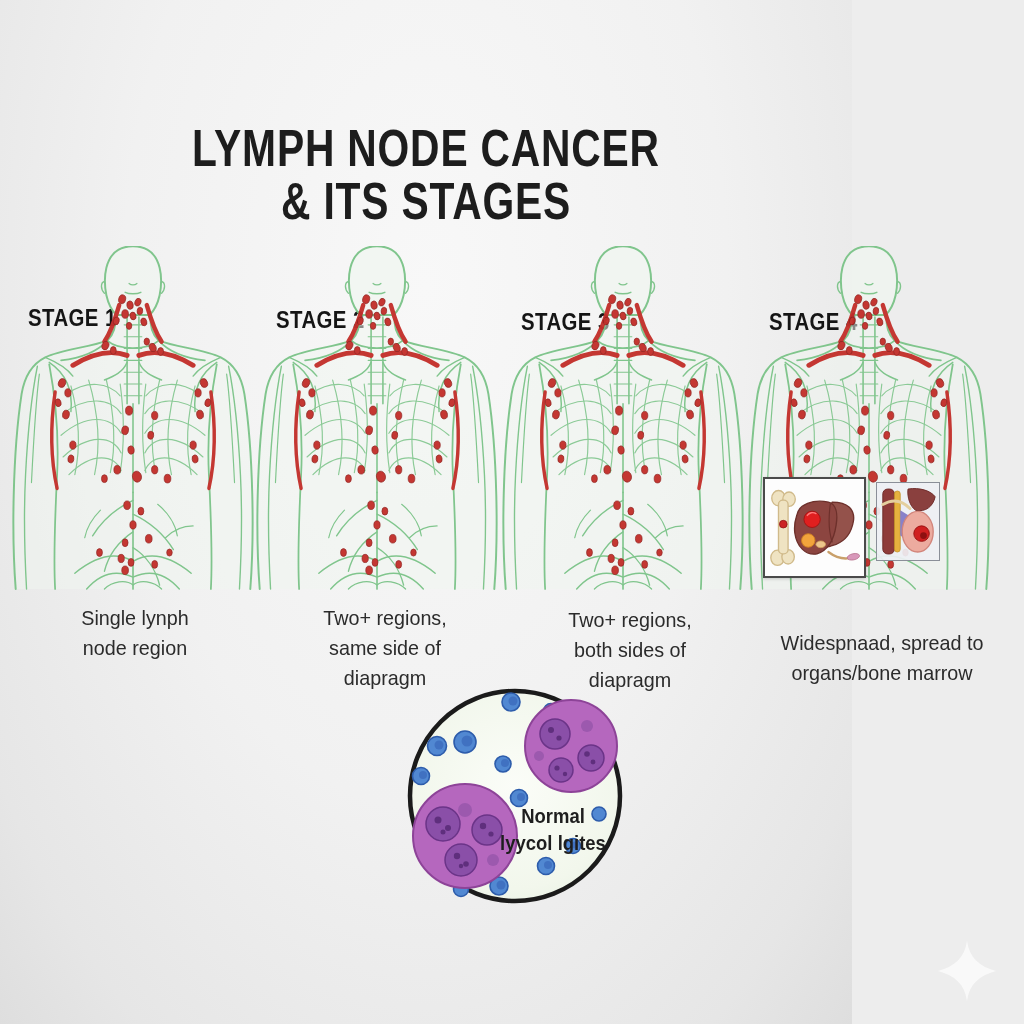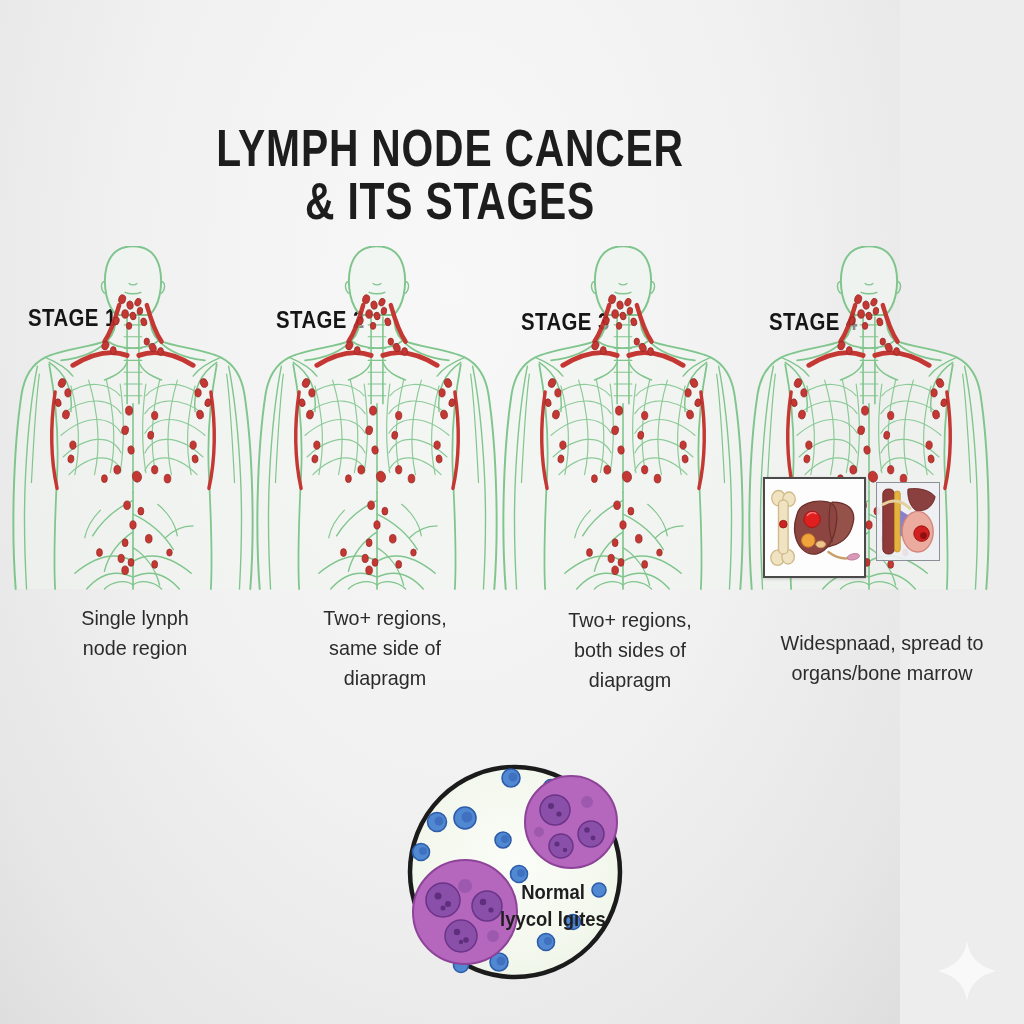--- a/index.html
+++ b/index.html
@@ -4,21 +4,20 @@
 <style>
   html,body{margin:0;padding:0;}
   body{
     width:1024px;height:1024px;overflow:hidden;
     font-family:"Liberation Sans", sans-serif;
     background:#ededed;
   }
   .canvas{
     position:relative;width:852px;height:1024px;
     background:radial-gradient(ellipse at 50% 28%, #f8f8f8 0%, #f1f1f1 50%, #e6e6e6 85%, #dedede 100%);
-    padding-left:48px;
   }
   
   .title{position:absolute;top:122px;left:0;width:100%;text-align:center;color:#1d1d1d;}
   .title .t1,.title .t2{
     font-weight:700;font-size:51px;line-height:53px;letter-spacing:1px;
     transform:scaleX(0.8);transform-origin:50% 50%;
   }
   
   .stage-label{
     position:absolute;font-weight:700;font-size:24px;color:#151515;letter-spacing:0.5px;
@@ -30,21 +29,21 @@
   .caption{
     position:absolute;text-align:center;color:#2b2b2b;font-size:21px;line-height:30px;
     white-space:pre-line;transform:scaleX(0.94);transform-origin:50% 0;
   }
   
   .inset{position:absolute;box-sizing:border-box;}
   .inset-1{left:763px;top:477px;width:103px;height:101px;background:#fdfdfd;border:2px solid #4a4a4a;box-shadow:0 1px 3px rgba(0,0,0,0.18);}
   .inset-2{left:876px;top:482px;width:64px;height:79px;background:rgba(238,240,244,0.92);border:1.5px solid #8a8f98;}
   .inset svg{display:block;width:100%;height:100%;}
   
-  .microscope{position:absolute;left:403px;top:760px;width:224px;height:224px;}
+  .microscope{position:absolute;left:403px;top:684px;width:224px;height:224px;}
   .microscope svg{display:block;width:100%;height:100%;}
   .micro-label{
     position:absolute;left:76px;top:118px;width:148px;text-align:center;
     font-weight:700;font-size:21px;line-height:27px;color:#1e1e1e;white-space:pre-line;
     transform:scaleX(0.88);transform-origin:50% 0;
   }
   
   .sparkle{position:absolute;left:936px;top:940px;width:62px;height:62px;opacity:0.9;}
   .hidden-defs{position:absolute;width:0;height:0;overflow:hidden;}
 </style>

